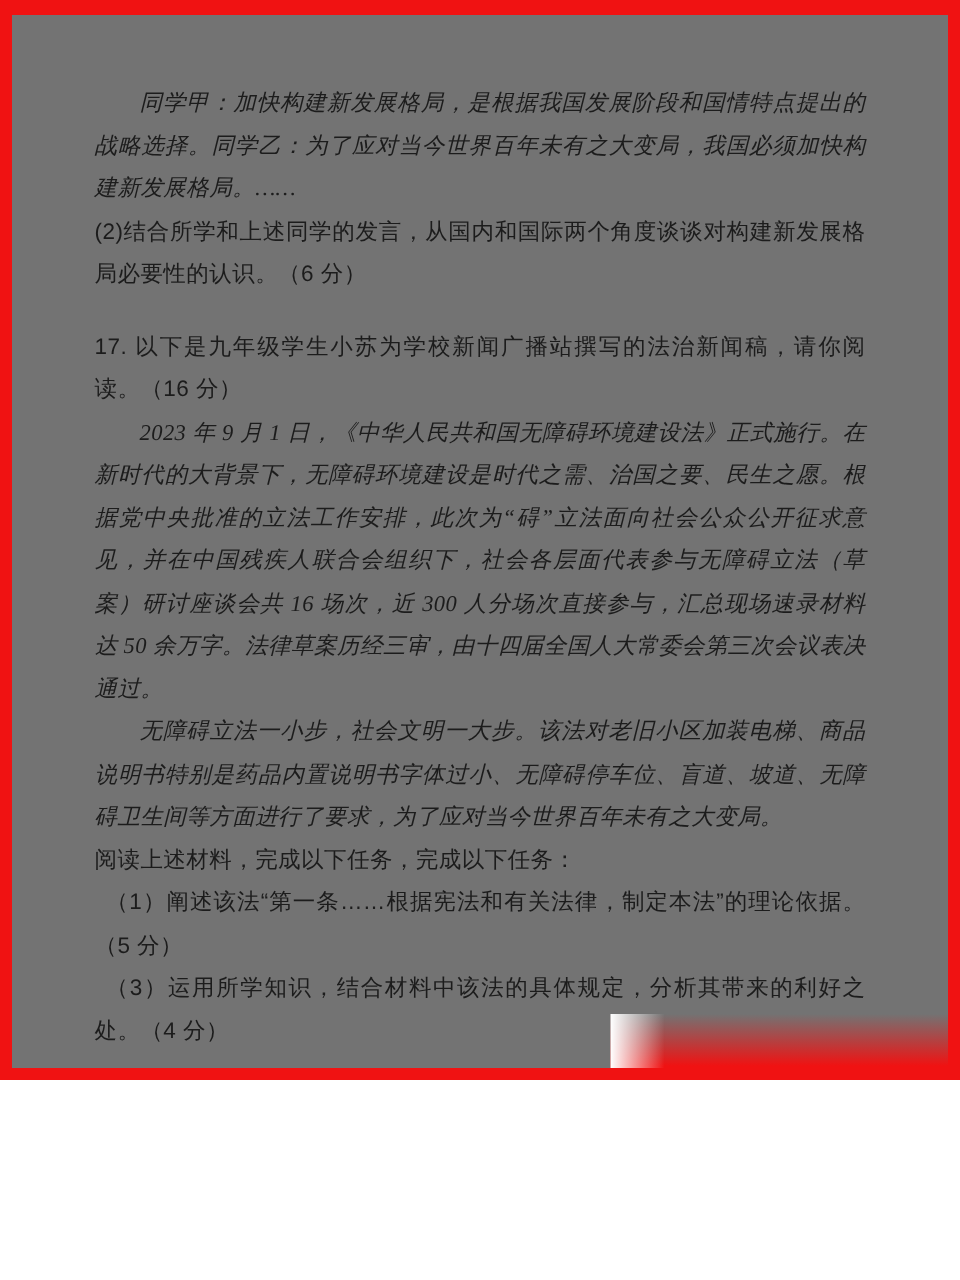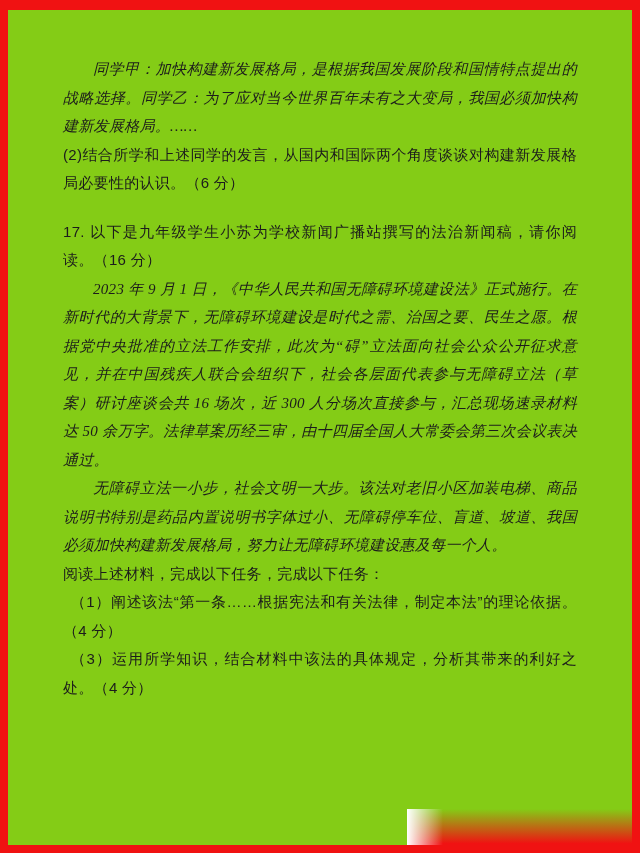--- a/index.html
+++ b/index.html
@@ -3,24 +3,24 @@
 <meta charset="utf-8">
 <style>
   html, body { margin: 0; padding: 0; }
   body {
     width: 640px; height: 853px;
     font-family: "Liberation Serif", "DejaVu Serif", serif;
     background: #ffffff;
   }
   .frame {
     box-sizing: border-box;
-    width: 640px; height: 853px;
+    width: 640px; height: 720px;
     border: 8px solid #f01212;
     border-top-width: 10px;
-    background: #84cc16;
+    background: #737373;
     position: relative;
     overflow: hidden;
   }
   .page {
     box-sizing: border-box;
     padding: 45px 55px 0 55px;
     font-size: 15px;
     line-height: 28.5px;
     color: #1c1c1c;
     letter-spacing: 0.3px;
@@ -60,25 +60,25 @@
 
     <p class="material">同学甲：加快构建新发展格局，是根据我国发展阶段和国情特点提出的战略选择。同学乙：为了应对当今世界百年未有之大变局，我国必须加快构建新发展格局。……</p>
 
     <p class="question">(2)结合所学和上述同学的发言，从国内和国际两个角度谈谈对构建新发展格局必要性的认识。（6 分）</p>
 
     <p class="question gap-before-17">17. 以下是九年级学生小苏为学校新闻广播站撰写的法治新闻稿，请你阅读。（16 分）</p>
 
     <p class="material">2023 年 9 月 1 日，《中华人民共和国无障碍环境建设法》正式施行。在新时代的大背景下，无障碍环境建设是时代之需、治国之要、民生之愿。根据党中央批准的立法工作安排，此次为“碍”立法面向社会公众公开征求意见，并在中国残疾人联合会组织下，社会各层面代表参与无障碍立法（草案）研讨座谈会共 16 场次，近 300 人分场次直接参与，汇总现场速录材料达 50 余万字。法律草案历经三审，由十四届全国人大常委会第三次会议表决通过。</p>
 
 
-    <p class="material">无障碍立法一小步，社会文明一大步。该法对老旧小区加装电梯、商品说明书特别是药品内置说明书字体过小、无障碍停车位、盲道、坡道、我国必须加快构建新发展格局，努力让无障碍环境建设惠及每一个人。</p>
+    <p class="material">无障碍立法一小步，社会文明一大步。该法对老旧小区加装电梯、商品说明书特别是药品内置说明书字体过小、无障碍停车位、盲道、坡道、无障碍卫生间等方面进行了要求，为了应对当今世界百年未有之大变局。</p>
 
     <p class="question">阅读上述材料，完成以下任务，完成以下任务：</p>
 
-    <p class="question task-item">（1）阐述该法“第一条……根据宪法和有关法律，制定本法”的理论依据。（4 分）</p>
+    <p class="question task-item">（1）阐述该法“第一条……根据宪法和有关法律，制定本法”的理论依据。（5 分）</p>
 
 
     <p class="question task-item">（3）运用所学知识，结合材料中该法的具体规定，分析其带来的利好之处。（4 分）</p>
 
   </div>
 
   <div class="gradient-block"></div>
 </div>
 
 </body></html>

